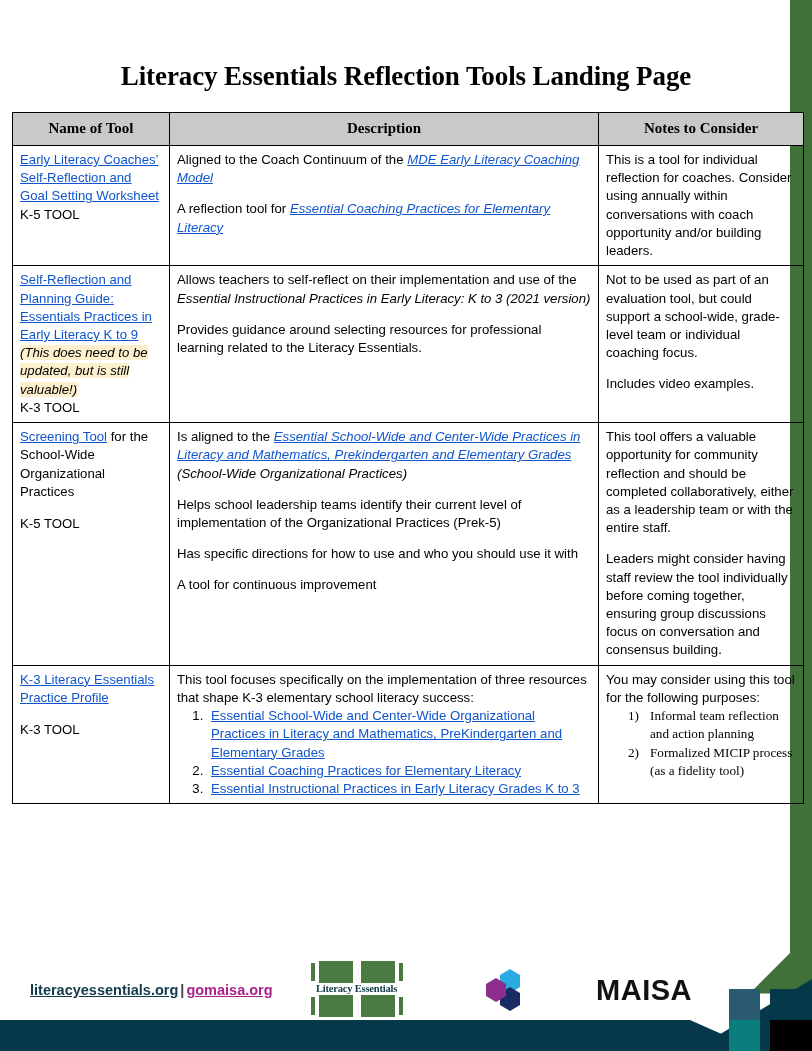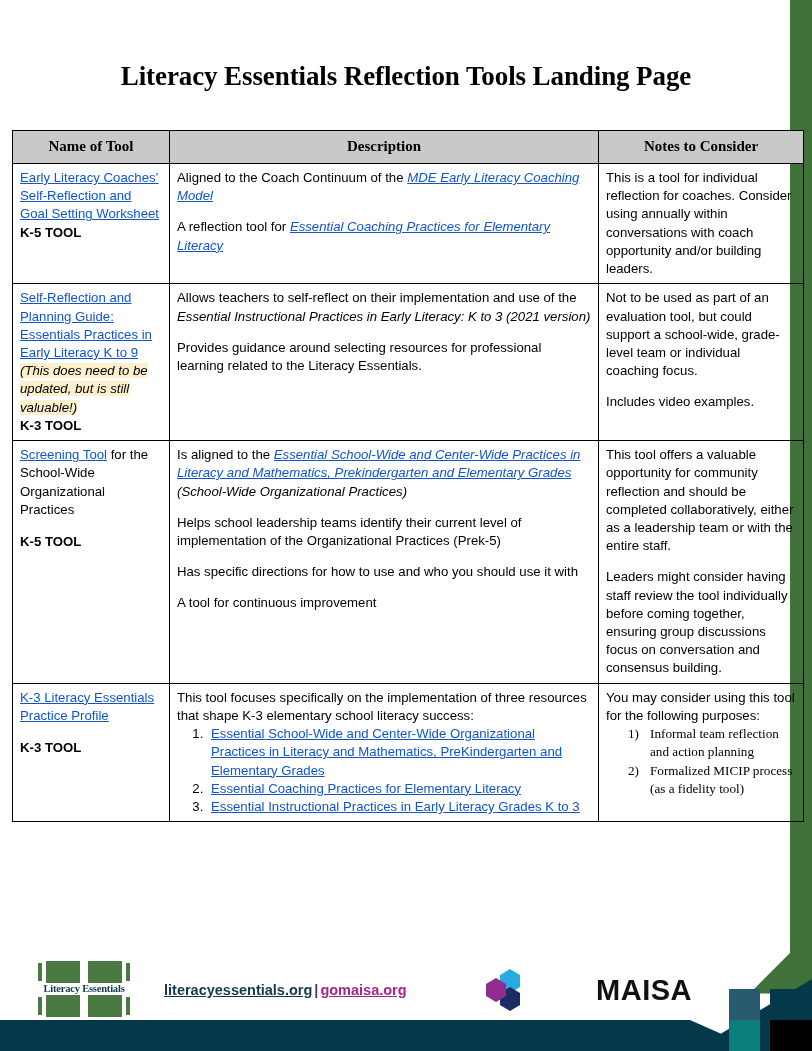--- a/index.html
+++ b/index.html
@@ -103,21 +103,21 @@
     font-weight: bold;
     color: #000000;
     letter-spacing: -0.1px;
     line-height: 1.1;
   }
 
   
   #tools-table {
     position: absolute;
     left: 12px;
-    top: 130px;
+    top: 112px;
     width: 768px;
     border-collapse: collapse;
     table-layout: fixed;
   }
   #tools-table th,
   #tools-table td {
     border: 1px solid #000000;
     vertical-align: top;
     padding: 5px 7px 5px 7px;
   }
@@ -150,21 +150,21 @@
   a.lnk, .lnk {
     color: #1155cc;
     text-decoration: underline;
     cursor: pointer;
   }
   .ital { font-style: italic; }
   .hl {
     background: #fdf0cd;
   }
   .tool-grade {
-    font-weight: bold;
+    font-weight: normal;
     margin: 0;
   }
   .tool-grade.spaced { margin-top: 14px; }
 
   ol.dec {
     margin: 0;
     padding-left: 30px;
   }
   ol.dec > li {
     margin: 0;
@@ -358,37 +358,37 @@
           <li>Formalized MICIP process (as a fidelity tool)</li>
         </ol>
       </td>
     </tr>
 
   </tbody>
 </table>
 
 <div id="footer-content">
 
+  <div id="footer-links">
+    <span class="lnk-teal">literacyessentials.org</span><span class="sep">|</span><span class="lnk-magenta">gomaisa.org</span>
+  </div>
+
   <div id="le-logo">
 
     <div class="le-page" style="left:4px;  top:2px;  width:4px;  height:18px;"></div>
     <div class="le-page" style="left:12px; top:0px;  width:34px; height:22px;"></div>
     <div class="le-page" style="left:54px; top:0px;  width:34px; height:22px;"></div>
     <div class="le-page" style="left:92px; top:2px;  width:4px;  height:18px;"></div>
     <div class="le-page" style="left:4px;  top:36px; width:4px;  height:18px;"></div>
     <div class="le-page" style="left:12px; top:34px; width:34px; height:22px;"></div>
     <div class="le-page" style="left:54px; top:34px; width:34px; height:22px;"></div>
     <div class="le-page" style="left:92px; top:36px; width:4px;  height:18px;"></div>
     <div id="le-logo-text">Literacy Essentials</div>
   </div>
 
-  <div id="footer-links">
-    <span class="lnk-teal">literacyessentials.org</span><span class="sep">|</span><span class="lnk-magenta">gomaisa.org</span>
-  </div>
-
   <div id="maisa-logo">
     <svg width="62" height="58" viewBox="0 0 62 58">
       <polygon points="16,14 26,8 36,14 36,26 26,32 16,26" fill="#29abe2"></polygon>
       <polygon points="16,32 26,26 36,32 36,44 26,50 16,44" fill="#1b2b63"></polygon>
       <polygon points="2,23 12,17 22,23 22,35 12,41 2,35" fill="#8e2d8e"></polygon>
     </svg>
     <span id="maisa-word">MAISA</span>
   </div>
 
 </div>

